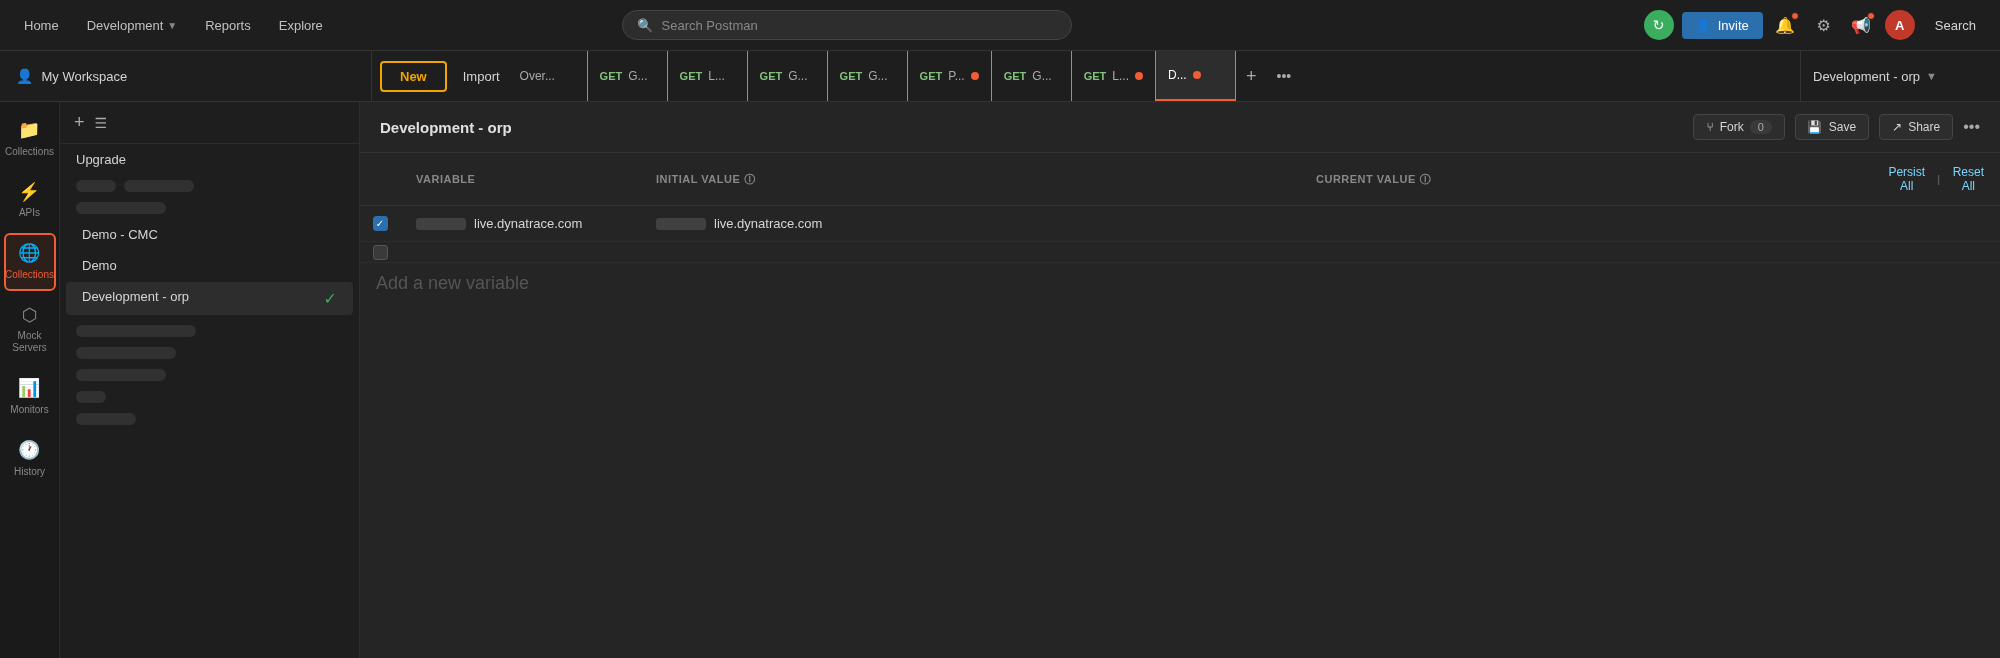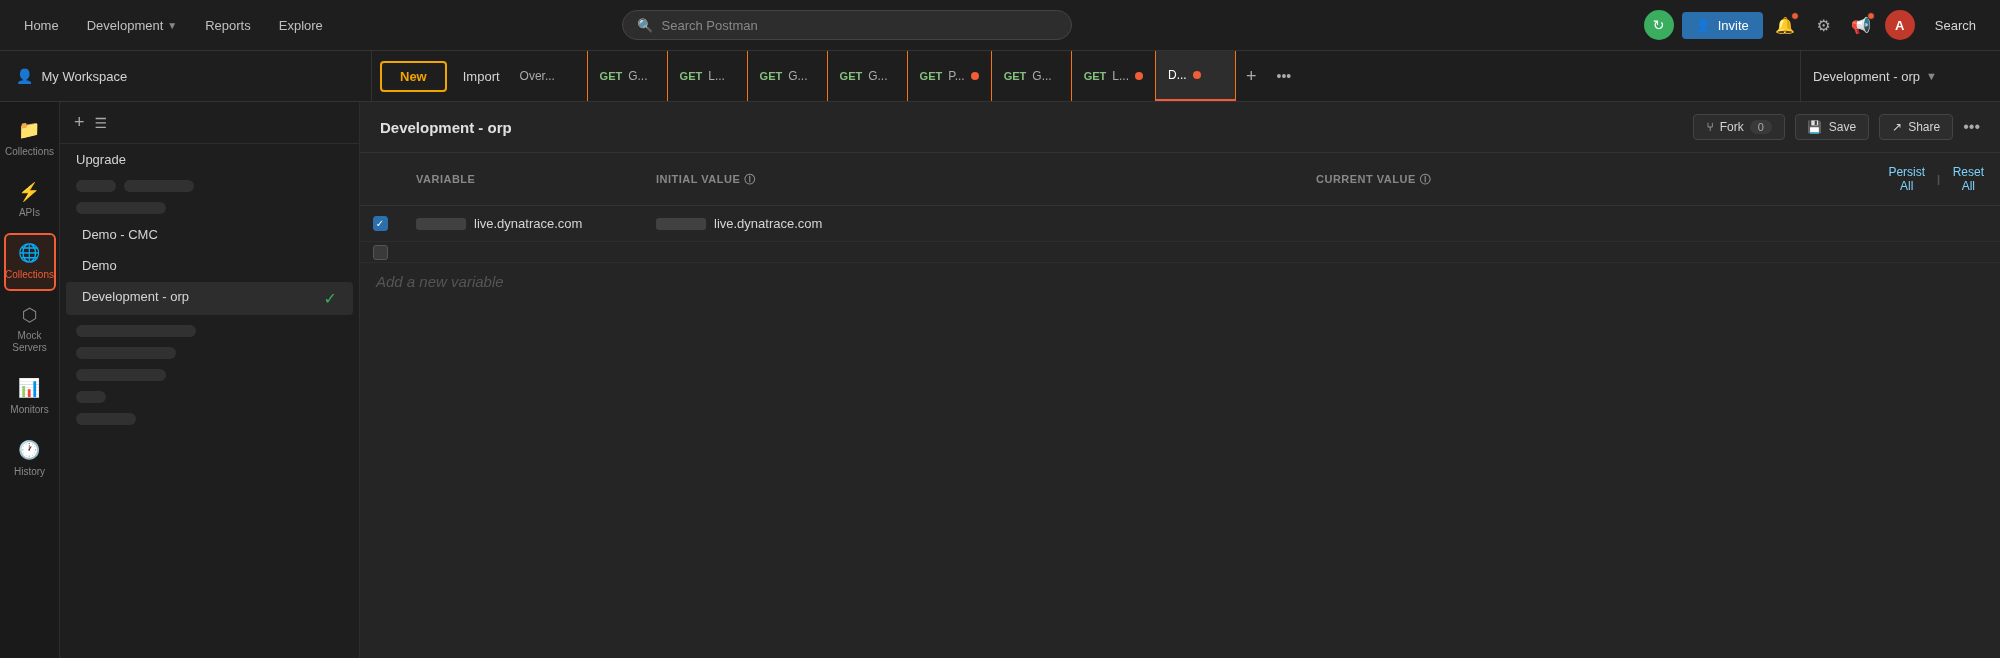--- a/index.html
+++ b/index.html
@@ -434,22 +434,21 @@
     }
     .blur-val {
       height: 12px;
       border-radius: 3px;
       background: #555;
       opacity: 0.6;
     }
     .new-var-row {
       padding: 10px 16px;
       color: #555;
-      font-size: 15px;
-      font-style: italic;
+      font-size: 18px;
     }
     .info-icon { 
       color: #888; 
       font-size: 11px;
       cursor: pointer;
     }
 
     
     ::-webkit-scrollbar { width: 6px; height: 6px; }
     ::-webkit-scrollbar-track { background: #1e1e1e; }

